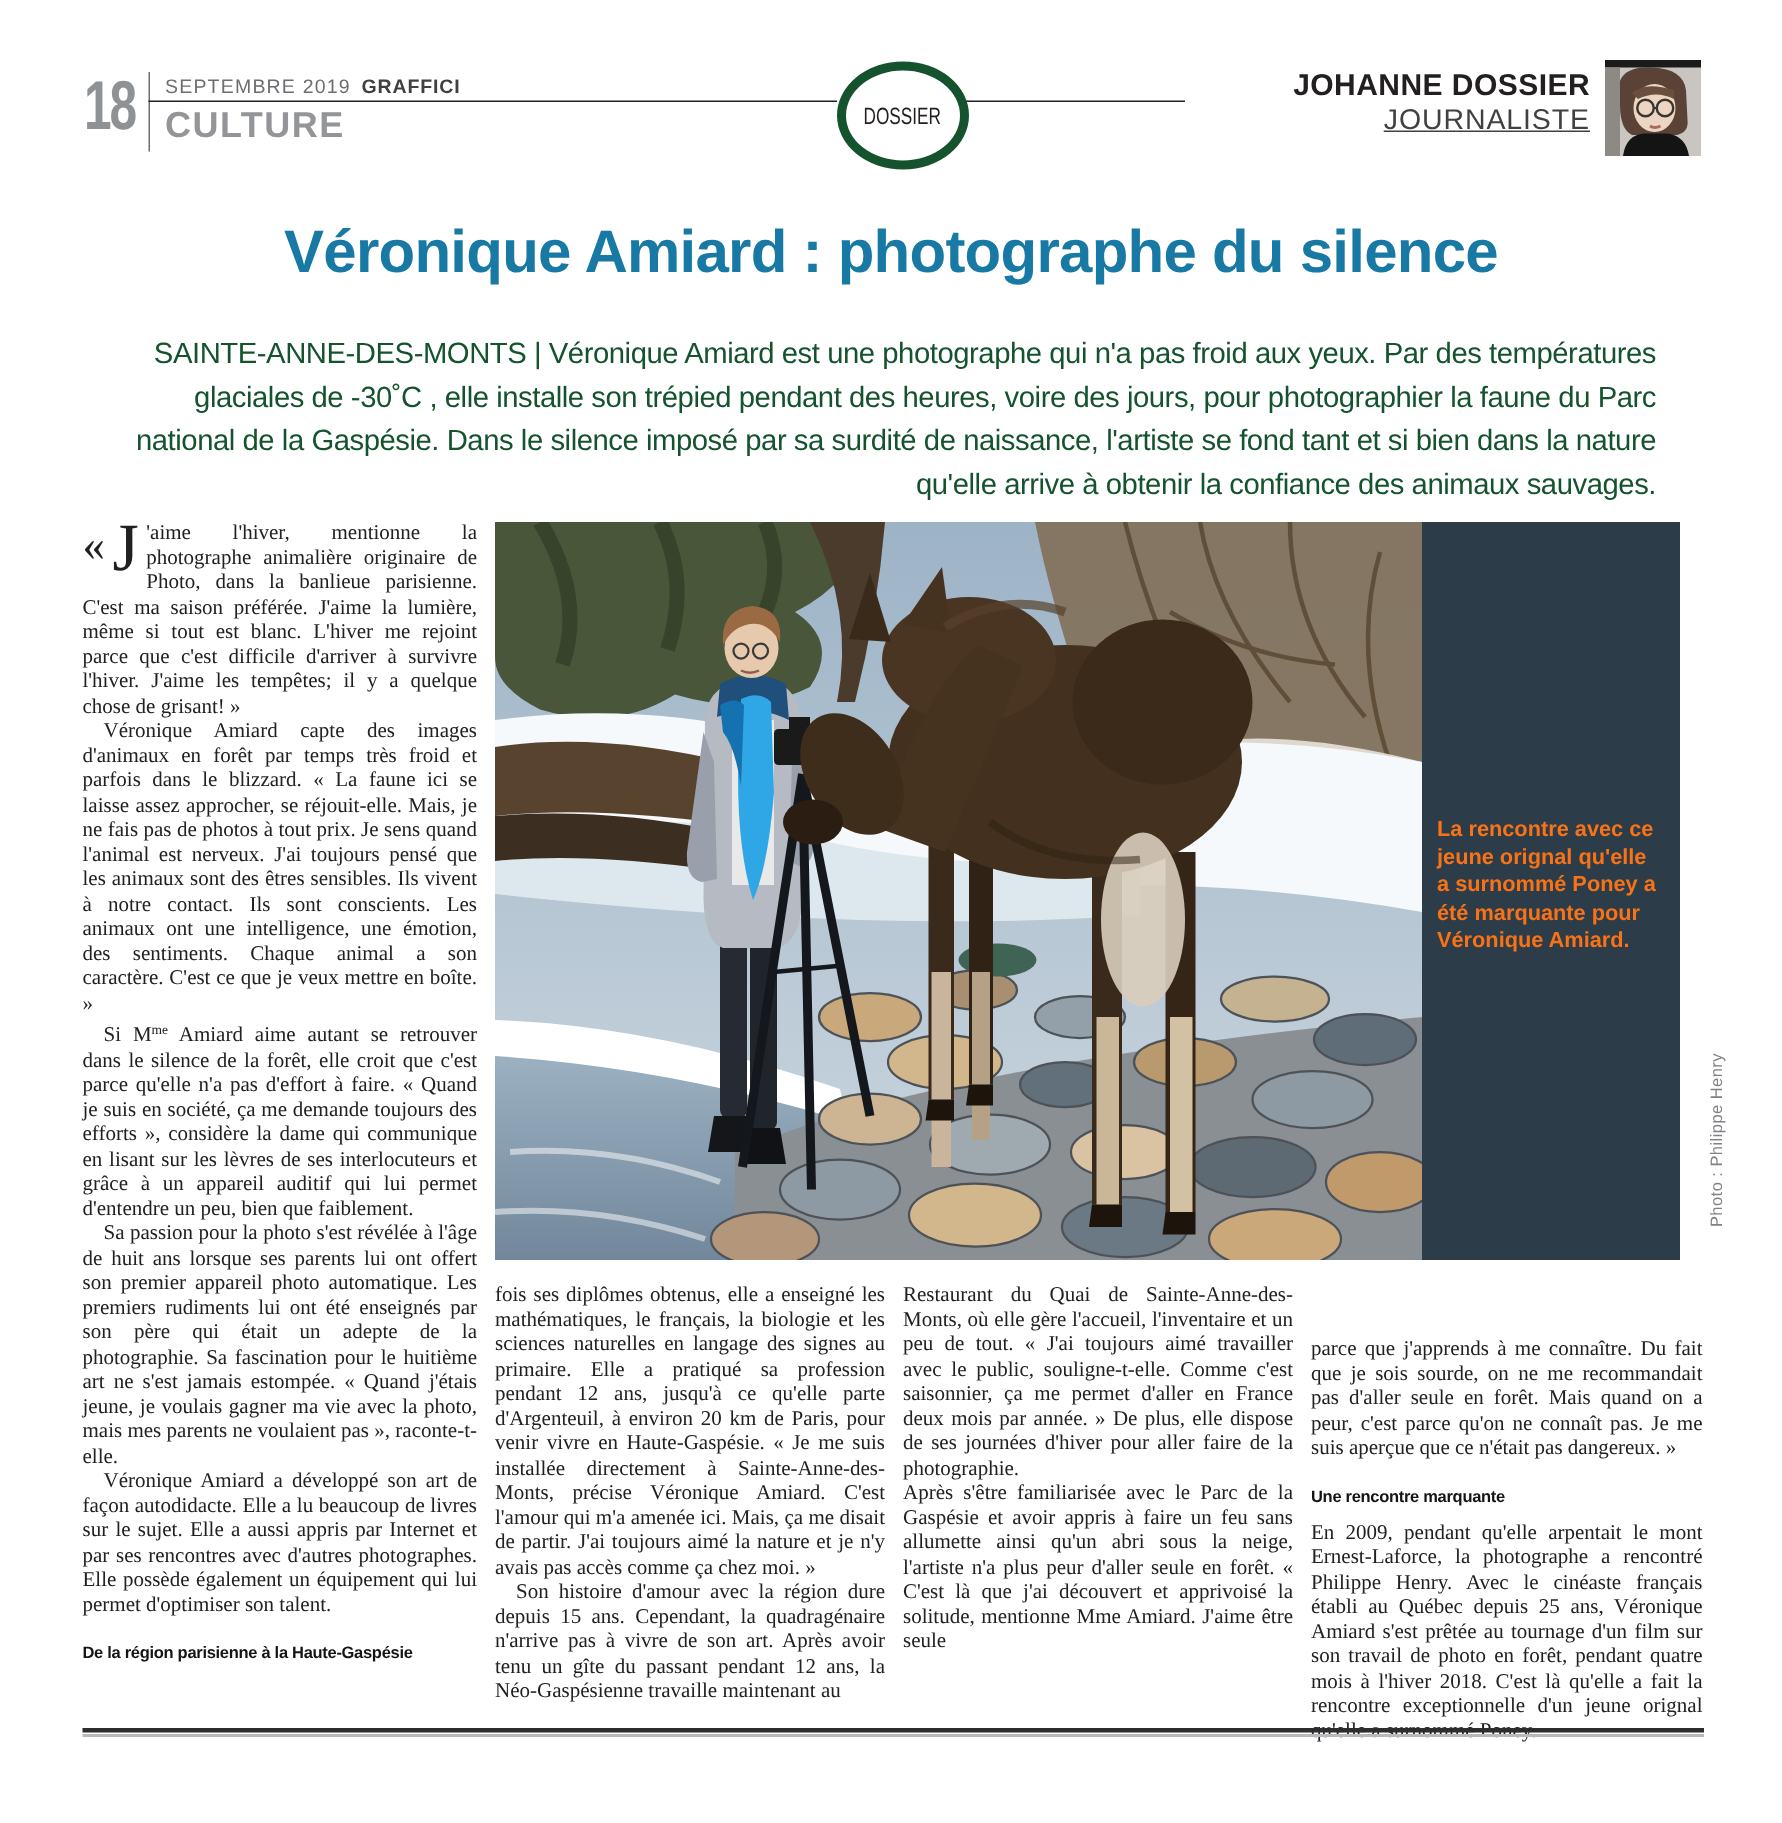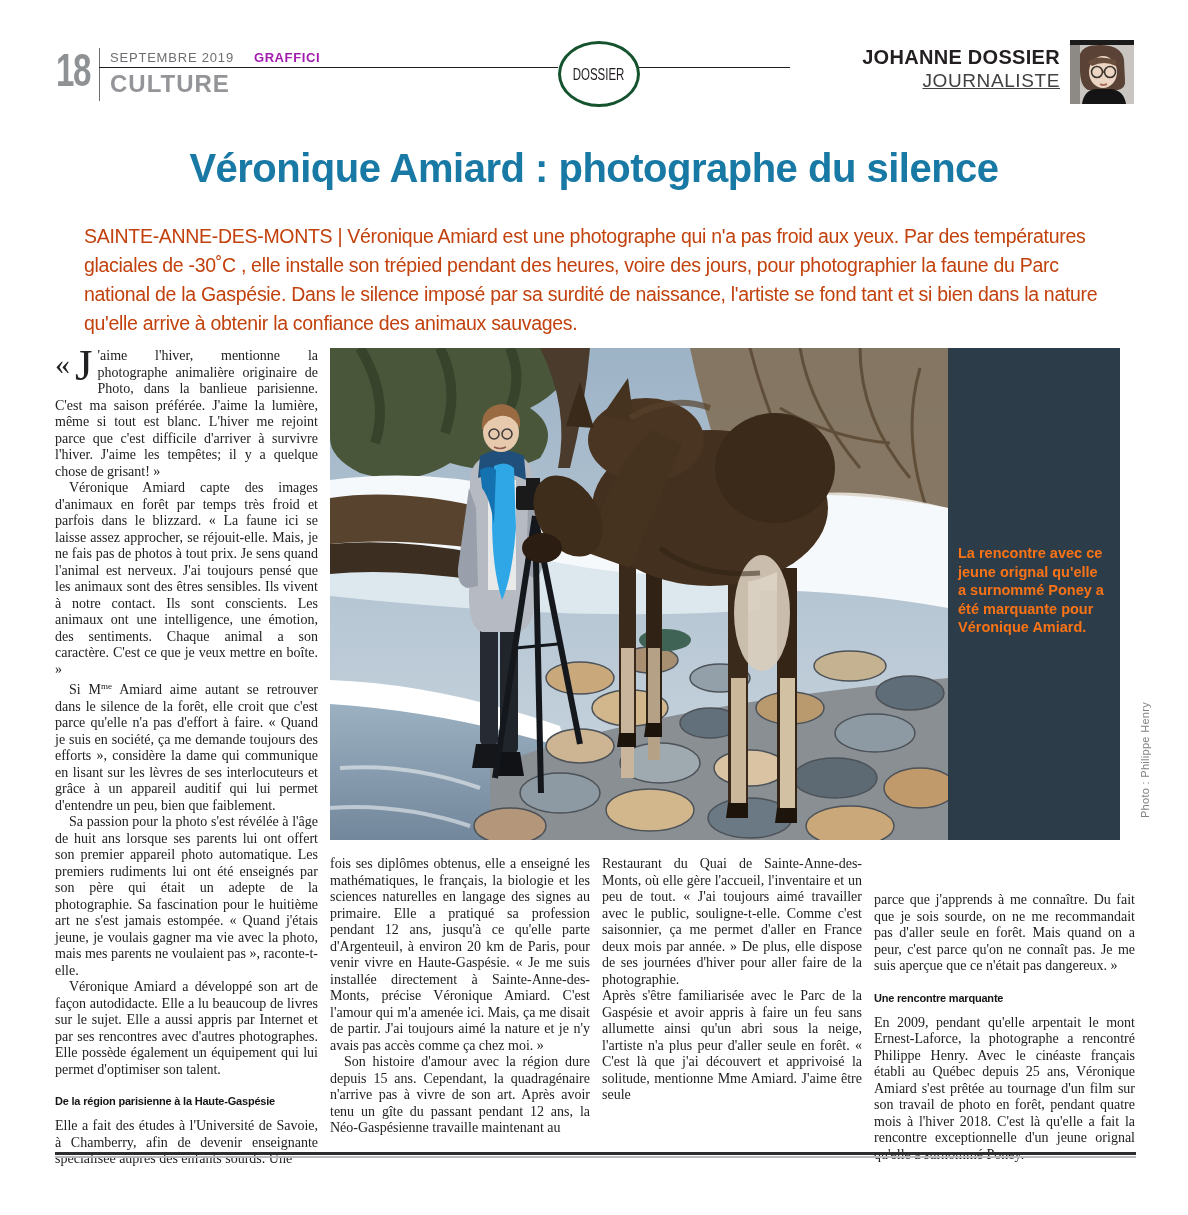--- a/index.html
+++ b/index.html
@@ -8,41 +8,41 @@
     font-family:"Liberation Sans", sans-serif; overflow:hidden;
   }
   
   .pagenum {
     position:absolute; left:56px; top:42px; width:44px;
     font-weight:bold; font-size:46px; line-height:56px; color:#8f9294;
     transform:scaleX(0.72); transform-origin:left top; letter-spacing:-2px;
   }
   .head-vline { position:absolute; left:99px; top:48px; width:1px; height:53px; background:#6d6e71; }
   .issue-line { position:absolute; left:110px; top:50px; font-size:13px; letter-spacing:0.8px; color:#6d6e71; }
-  .issue-line b { color:#a21caf; margin-left:20px; letter-spacing:0.6px; }
+  .issue-line b { color:#404040; margin-left:7px; letter-spacing:0.6px; }
   .section-label { position:absolute; left:110px; top:70px; font-size:24px; font-weight:bold; letter-spacing:1px; color:#939598; }
   .head-rule-left  { position:absolute; left:99px;  top:67px; width:459px; height:1px; background:#231f20; }
   .head-rule-right { position:absolute; left:634px; top:67px; width:156px; height:1px; background:#231f20; }
   .dossier-badge {
     position:absolute; left:558px; top:41px; width:76px; height:60px;
-    border:3px solid #14532d; border-radius:50%;
+    border:6px solid #14532d; border-radius:50%;
     display:flex; align-items:center; justify-content:center; background:#fff;
   }
   .dossier-badge span { font-size:14px; color:#231f20; transform:scale(0.82,1.12); letter-spacing:0px; }
   .author-name { position:absolute; right:128px; top:46px; font-size:20px; font-weight:bold; color:#231f20; letter-spacing:0.3px; }
   .author-role { position:absolute; right:128px; top:70px; font-size:19px; color:#414143; letter-spacing:0.6px;text-decoration:underline; }
   .author-photo { position:absolute; left:1070px; top:40px; width:64px; height:64px; }
   
   .article-title {
     position:absolute; left:0; top:146px; width:1188px; text-align:center;
     font-size:40px; font-weight:bold; letter-spacing:-0.5px;
   }
   .article-lead {
-    position:absolute; left:84px; top:202px; width:1020px; text-align:left;
-    font-size:19.5px; line-height:29px; color:#c2410c; letter-spacing:-0.3px;
+    position:absolute; left:84px; top:202px; width:1020px; text-align:right;
+    font-size:19.5px; line-height:29px; color:#14532d; letter-spacing:-0.3px;
   }
   
   .col { position:absolute; font-family:"Liberation Serif", serif; font-size:14px; line-height:16.5px; color:#212123; text-align:justify; }
   .col p { margin:0; }
   .col p.indent { text-indent:14px; }
   .col h2 {
     font-family:"Liberation Sans", sans-serif; font-size:11px; line-height:21px;
     color:#141414; margin:13px 0 6px 0; text-align:left; letter-spacing:-0.2px;
   }
   #col1 { left:55px;  top:348px; width:263px; }
@@ -107,21 +107,20 @@
   <h1 class="article-title" style="color:#1879a5; margin:0;">Véronique Amiard : photographe du silence</h1>
   <p class="article-lead">SAINTE-ANNE-DES-MONTS | Véronique Amiard est une photographe qui n'a pas froid aux yeux. Par des températures glaciales de -30˚C , elle installe son trépied pendant des heures, voire des jours, pour photographier la faune du Parc national de la Gaspésie. Dans le silence imposé par sa surdité de naissance, l'artiste se fond tant et si bien dans la nature qu'elle arrive à obtenir la confiance des animaux sauvages.</p>
 
   <div id="col1" class="col">
     <p><span class="open-quote">«</span><span class="dropcap">J</span><span>'aime l'hiver, mentionne la photographe animalière originaire de Photo, dans la banlieue parisienne. C'est ma saison préférée. J'aime la lumière, même si tout est blanc. L'hiver me rejoint parce que c'est difficile d'arriver à survivre l'hiver. J'aime les tempêtes; il y a quelque chose de grisant! »</span></p>
     <p class="indent">Véronique Amiard capte des images d'animaux en forêt par temps très froid et parfois dans le blizzard. « La faune ici se laisse assez approcher, se réjouit-elle. Mais, je ne fais pas de photos à tout prix. Je sens quand l'animal est nerveux. J'ai toujours pensé que les animaux sont des êtres sensibles. Ils vivent à notre contact. Ils sont conscients. Les animaux ont une intelligence, une émotion, des sentiments. Chaque animal a son caractère. C'est ce que je veux mettre en boîte. »</p>
     <p class="indent"><span>Si M</span><span class="sup">me</span><span> Amiard aime autant se retrouver dans le silence de la forêt, elle croit que c'est parce qu'elle n'a pas d'effort à faire. « Quand je suis en société, ça me demande toujours des efforts », considère la dame qui communique en lisant sur les lèvres de ses interlocuteurs et grâce à un appareil auditif qui lui permet d'entendre un peu, bien que faiblement.</span></p>
     <p class="indent">Sa passion pour la photo s'est révélée à l'âge de huit ans lorsque ses parents lui ont offert son premier appareil photo automatique. Les premiers rudiments lui ont été enseignés par son père qui était un adepte de la photographie. Sa fascination pour le huitième art ne s'est jamais estompée. « Quand j'étais jeune, je voulais gagner ma vie avec la photo, mais mes parents ne voulaient pas », raconte-t-elle.</p>
     <p class="indent">Véronique Amiard a développé son art de façon autodidacte. Elle a lu beaucoup de livres sur le sujet. Elle a aussi appris par Internet et par ses rencontres avec d'autres photographes. Elle possède également un équipement qui lui permet d'optimiser son talent.</p>
     <h2>De la région parisienne à la Haute-Gaspésie</h2>
-    <p>Elle a fait des études à l'Université de Savoie, à Chamberry, afin de devenir enseignante spécialisée auprès des enfants sourds. Une</p>
   </div>
 
   <figure id="figure" style="margin:0;">
     <svg class="photo" viewBox="0 0 618 492" preserveAspectRatio="none">
       <defs>
         <linearGradient id="sky" x1="0" y1="0" x2="0" y2="1">
           <stop offset="0" stop-color="#9db3c6"></stop>
             <stop offset="1" stop-color="#cdd8e0"></stop>
         </linearGradient>
         <linearGradient id="water" x1="0" y1="0" x2="0" y2="1">

